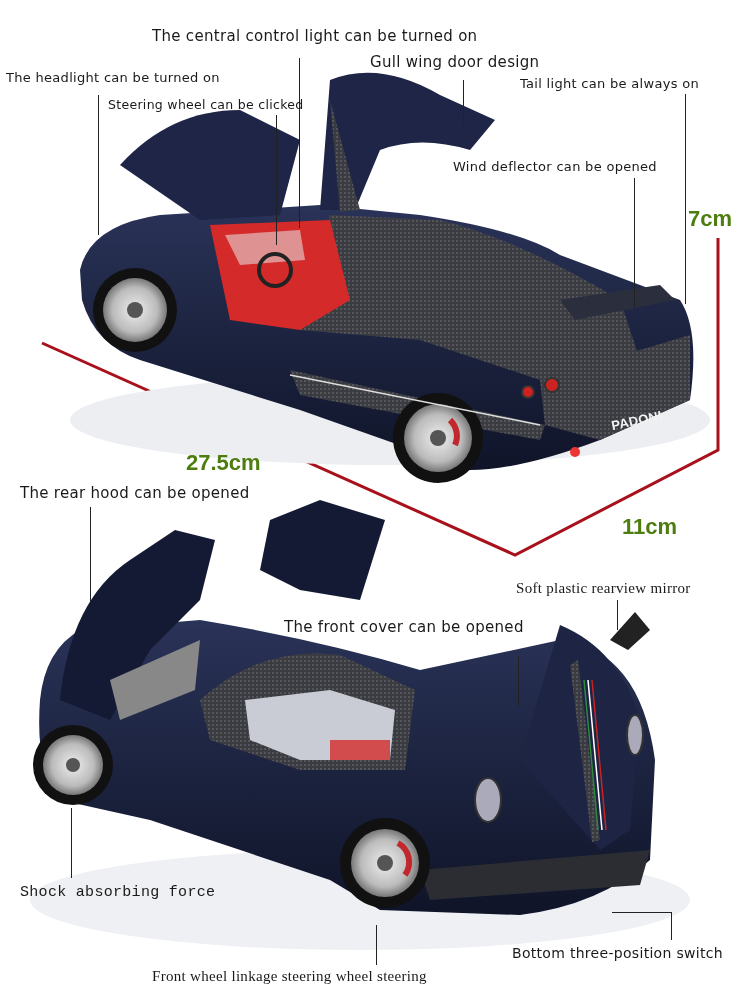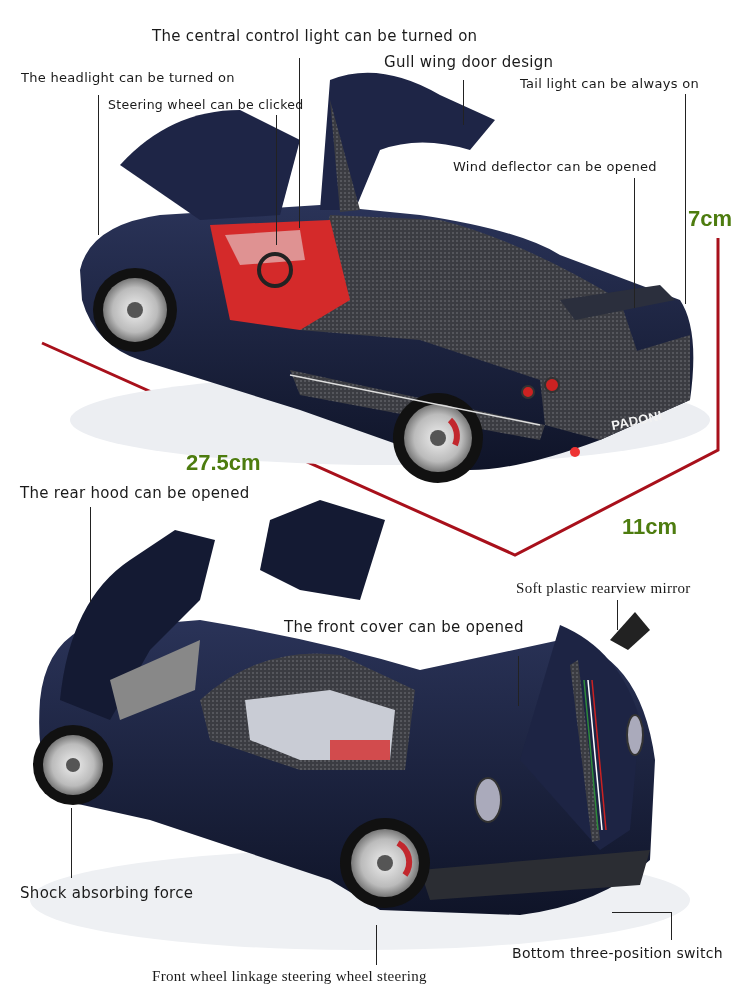--- a/index.html
+++ b/index.html
@@ -117,28 +117,28 @@
 <div class="vline" style="left:634px; top:178px; height:130px;"></div>
 <div class="vline" style="left:90px; top:507px; height:95px;"></div>
 <div class="vline" style="left:617px; top:600px; height:30px;"></div>
 <div class="vline" style="left:518px; top:656px; height:50px;"></div>
 <div class="vline" style="left:71px; top:808px; height:70px;"></div>
 <div class="vline" style="left:376px; top:925px; height:40px;"></div>
 <div class="vline" style="left:671px; top:912px; height:28px;"></div>
 <div class="hline" style="left:612px; top:912px; width:60px;"></div>
 
 <div class="label l15" style="left:152px; top:27px;">The central control light can be turned on</div>
-<div class="label l15" style="left:384px; top:53px;">Gull wing door design</div>
-<div class="label l13" style="left:21px; top:70px;text-align:right;">The headlight can be turned on</div>
+<div class="label l15" style="left:370px; top:53px;">Gull wing door design</div>
+<div class="label l13" style="left:6px; top:70px;text-align:right;">The headlight can be turned on</div>
 <div class="label l13" style="left:520px; top:76px;">Tail light can be always on</div>
 <div class="label l12" style="left:108px; top:97px;">Steering wheel can be clicked</div>
 <div class="label l13" style="left:453px; top:159px;">Wind deflector can be opened</div>
 
 <div class="dim" style="left:688px; top:206px;">7cm</div>
 <div class="dim" style="left:186px; top:450px;">27.5cm</div>
 <div class="dim" style="left:622px; top:514px;">11cm</div>
 
 <div class="label l15" style="left:20px; top:484px;text-align:right;">The rear hood can be opened</div>
 <div class="label l15" style="left:516px; top:580px;font-family:Liberation Serif, serif;">Soft plastic rearview mirror</div>
 <div class="label l15" style="left:284px; top:618px;">The front cover can be opened</div>
-<div class="label l15" style="left:20px; top:884px;">Shock absorbing force</div>
+<div class="label l15" style="left:20px; top:884px;font-family:Liberation Mono, monospace;">Shock absorbing force</div>
 <div class="label l14" style="left:512px; top:945px;">Bottom three-position switch</div>
 <div class="label l15" style="left:152px; top:968px;font-family:Liberation Serif, serif;">Front wheel linkage steering wheel steering</div>
 
 </body></html>

